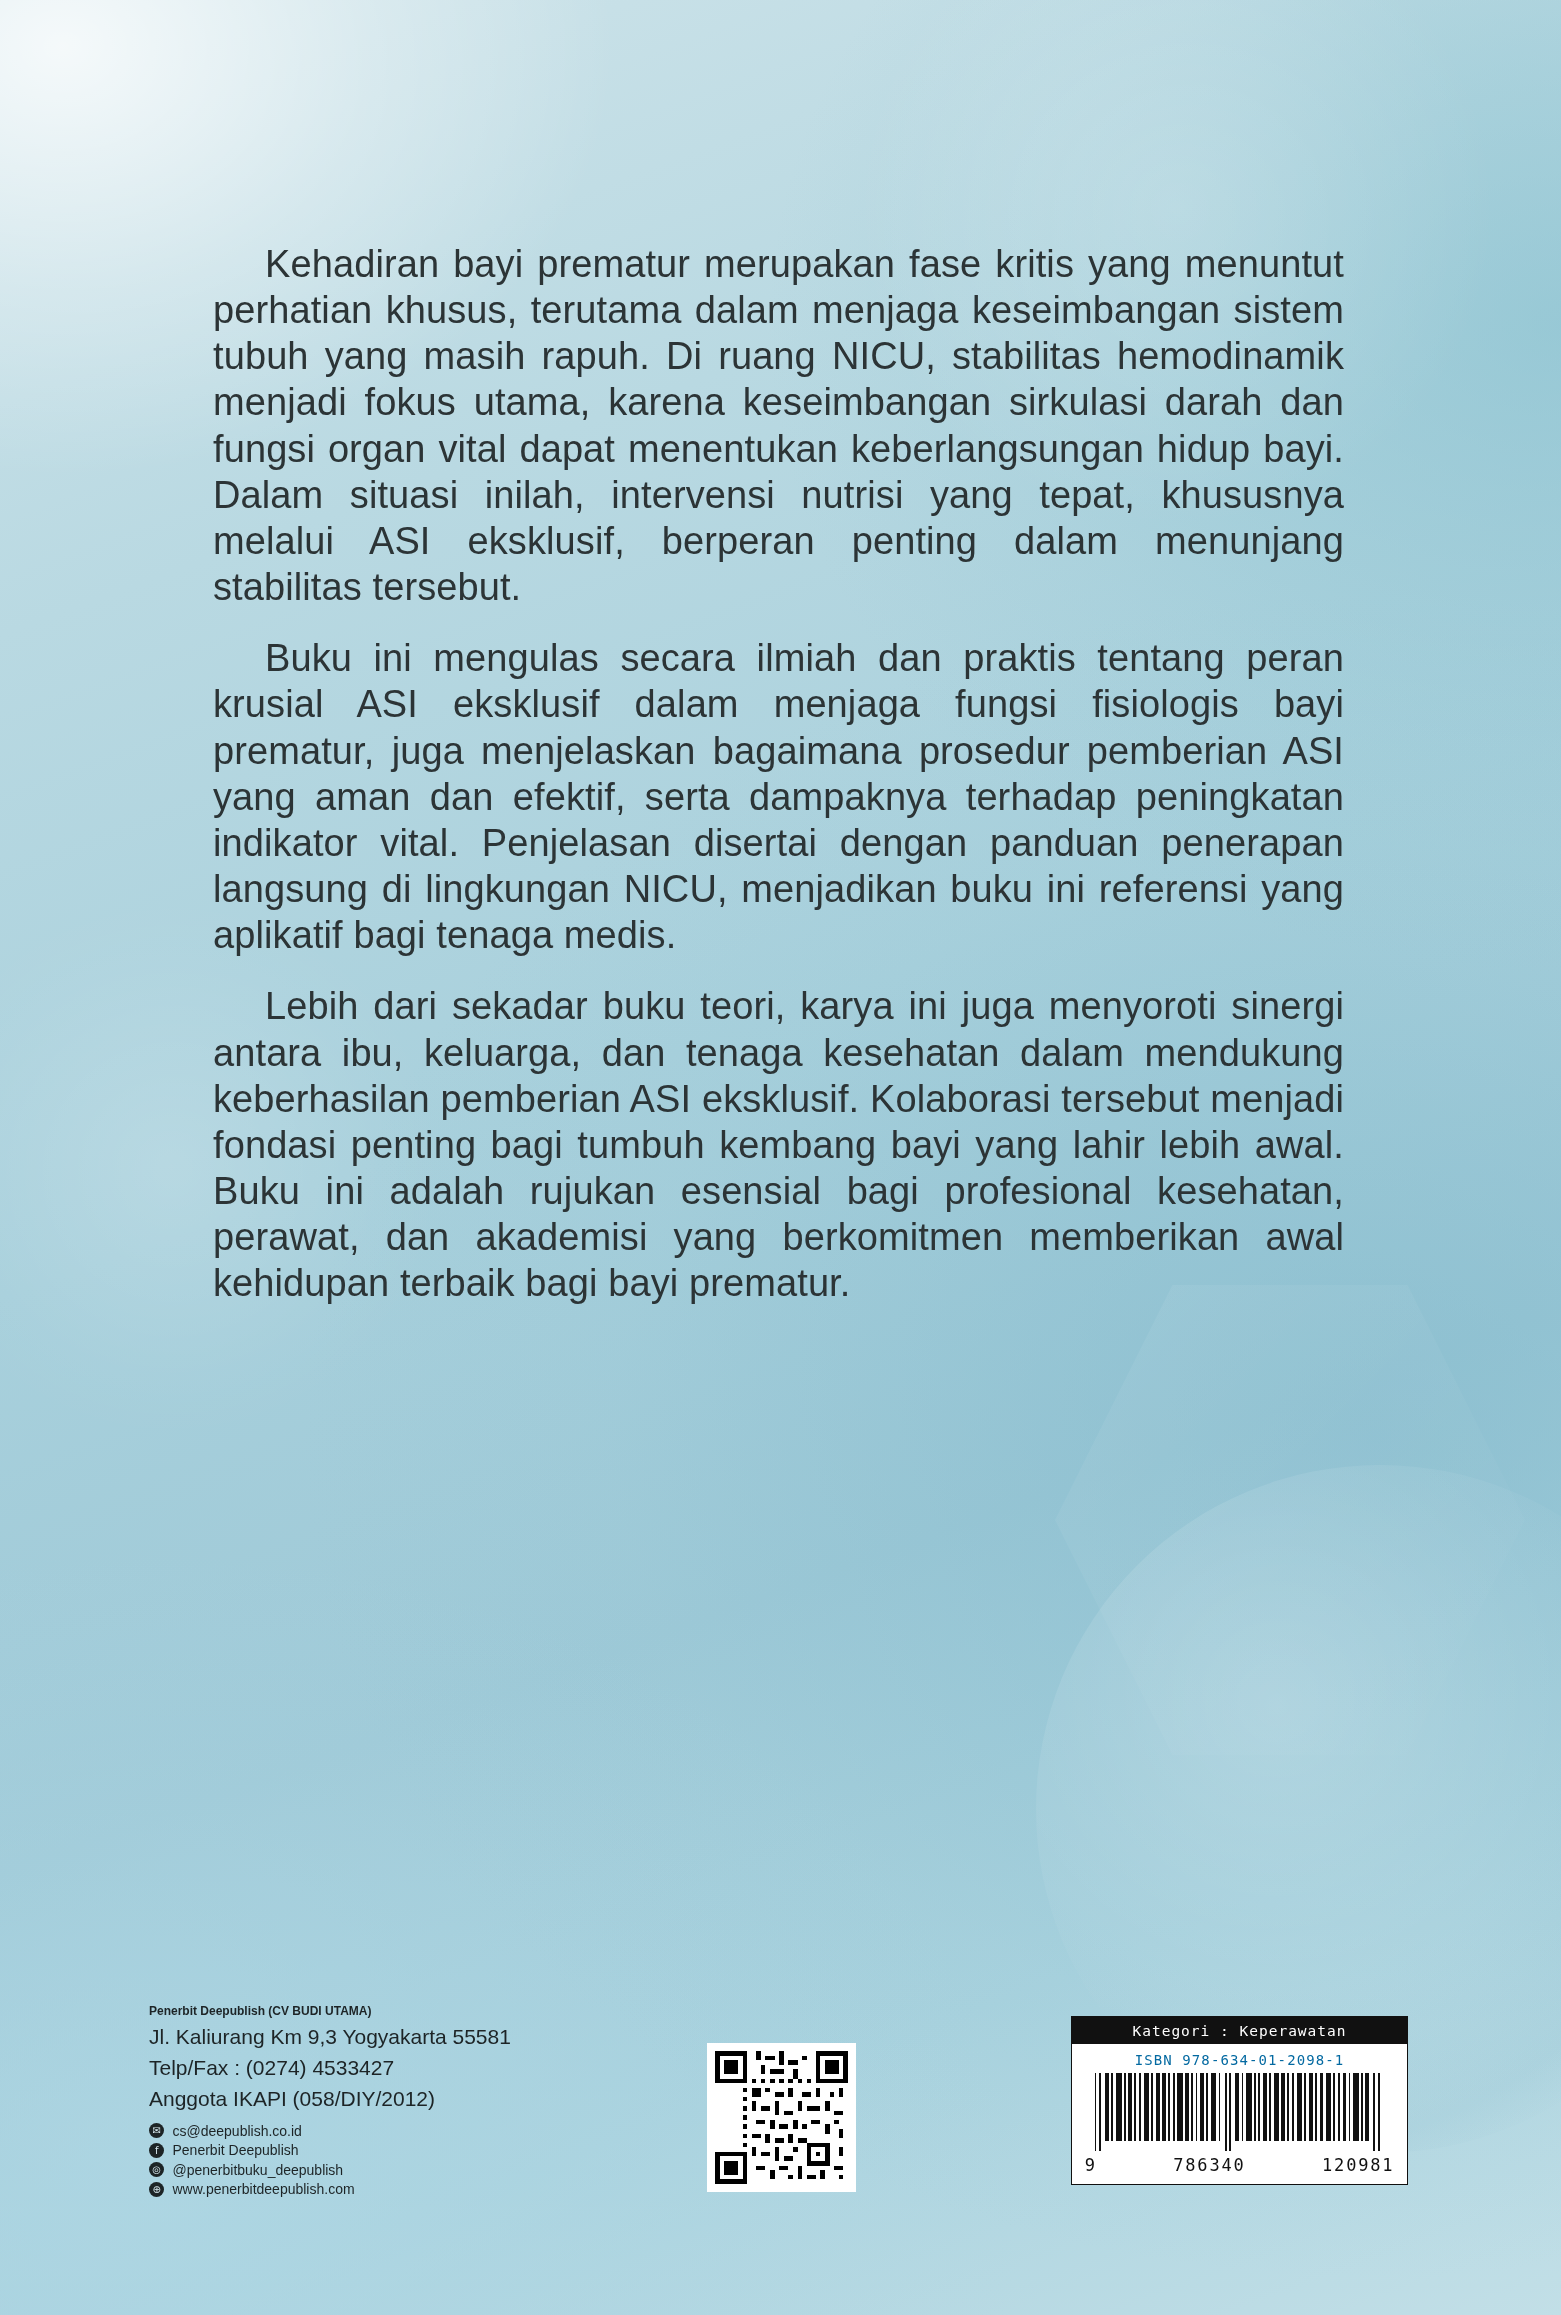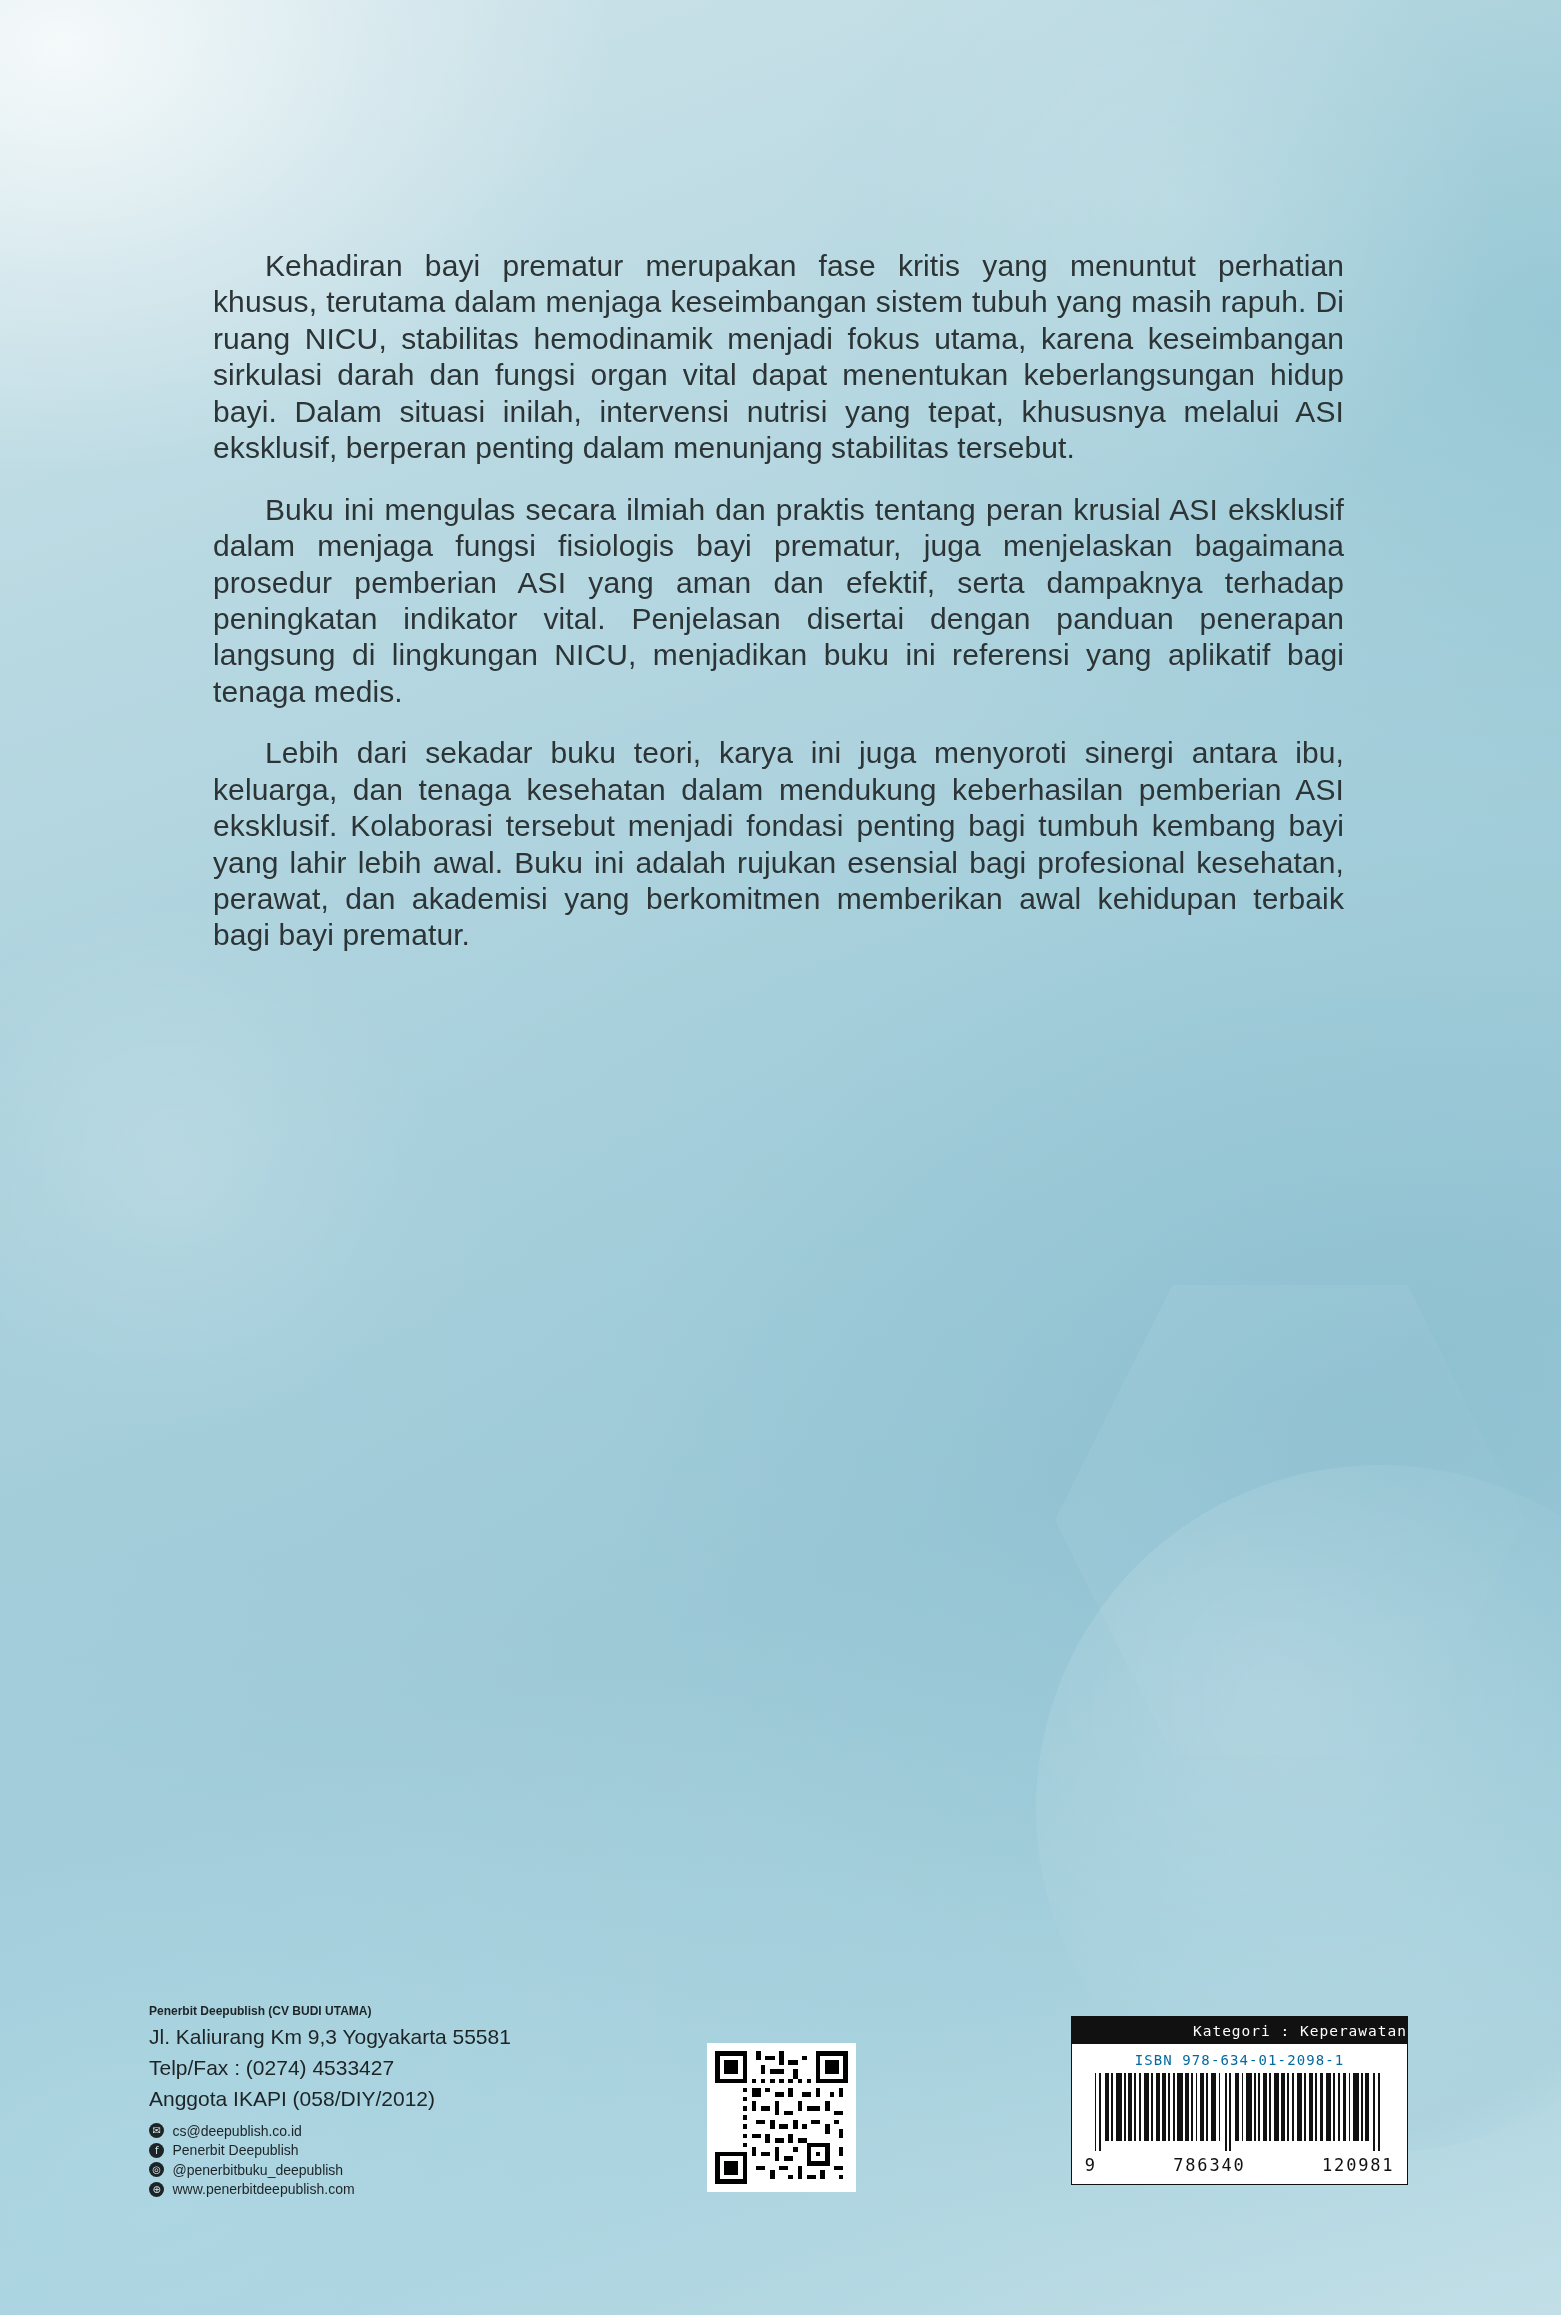--- a/index.html
+++ b/index.html
@@ -65,22 +65,22 @@
     background: radial-gradient(circle at 50% 50%, rgba(255,255,255,0.18) 0%, rgba(255,255,255,0.03) 60%, rgba(255,255,255,0) 72%);
   }
 
   .blurb {
     position: absolute;
     left: 213px;
     top: 237px;
     width: 1131px;
   }
   .blurb p {
-    margin: 11px 0 25px 0;
-    font-size: 30px;
+    margin: 4px 0 25px 0;
+    font-size: 38px;
     line-height: 1.215;
     color: #2c3436;
     text-align: justify;
     text-indent: 52px;
     letter-spacing: 0.1px;
   }
   .blurb p:last-child { margin-bottom: 0; }
 
   
   .footer {
@@ -153,21 +153,21 @@
     border: 1.8px solid #111;
     box-sizing: border-box;
     padding: 0;
   }
   .kategori {
     background: #111;
     color: #fff;
     font-family: "DejaVu Sans Mono", monospace;
     font-size: 14.5px;
     letter-spacing: 1px;
-    text-align: right;
+    text-align: center;
     padding: 6.3px 0 5.4px 0;
   }
   .isbn-text {
     font-family: "DejaVu Sans Mono", monospace;
     font-size: 14px;
     letter-spacing: 1.1px;
     text-align: center;
     color: #0369a1;
     padding: 8.1px 0 4.5px 0;
   }

